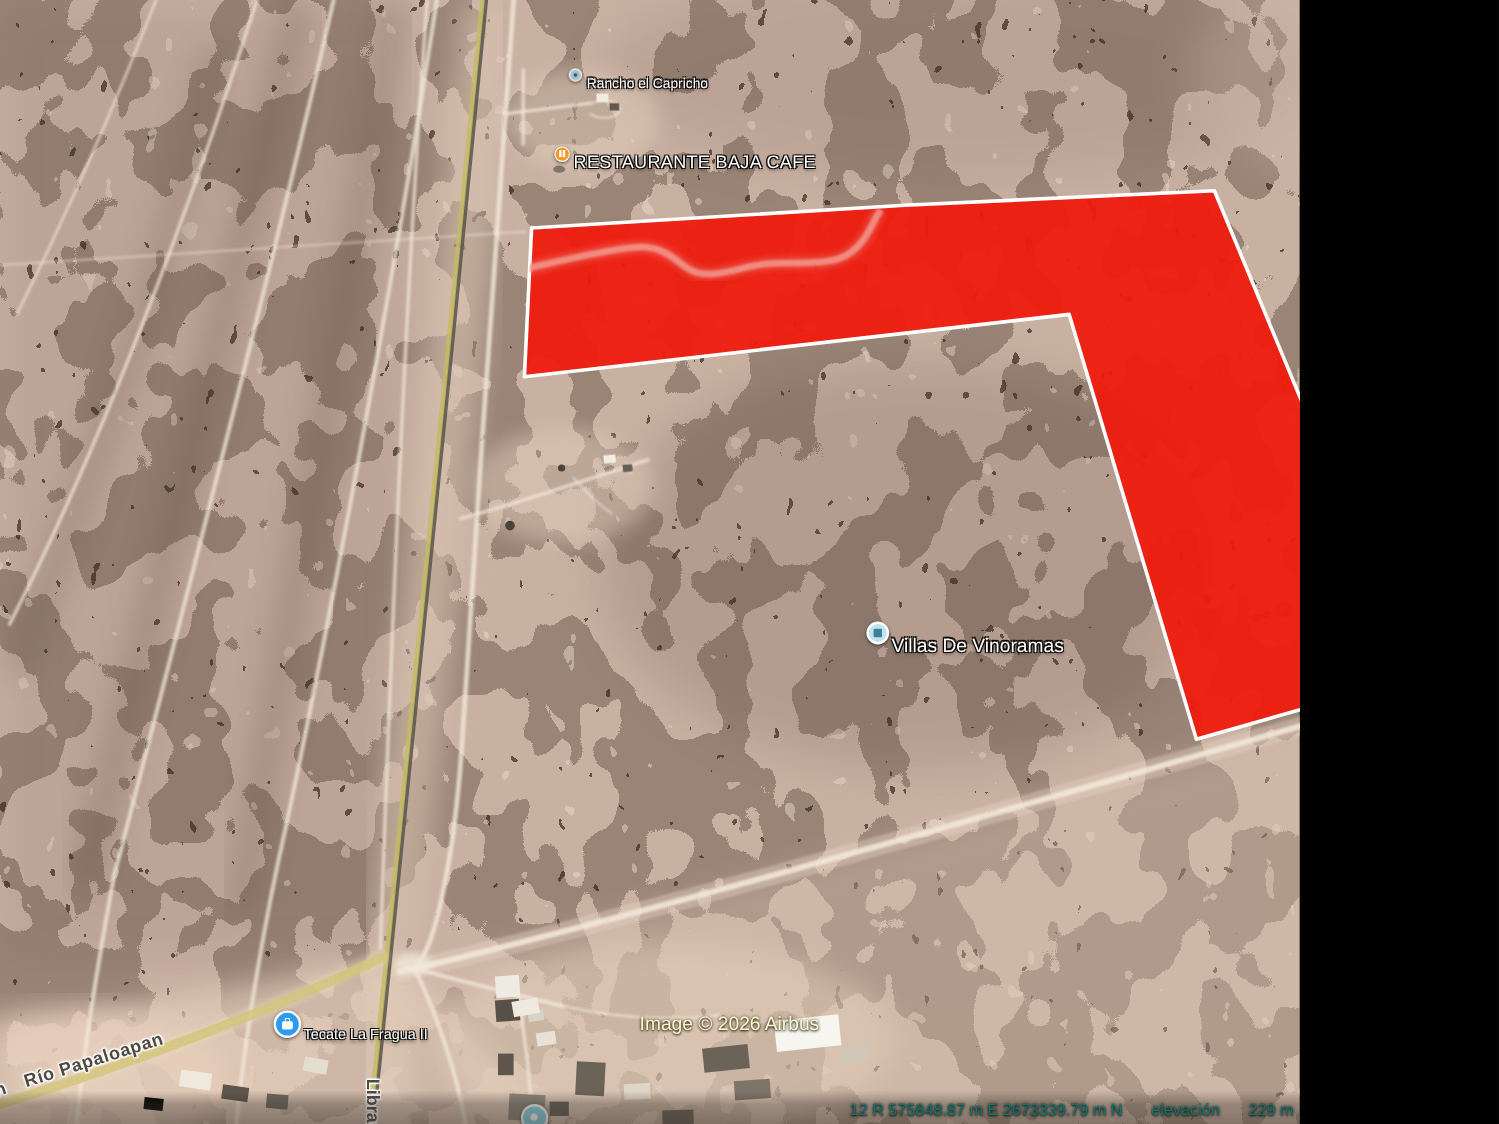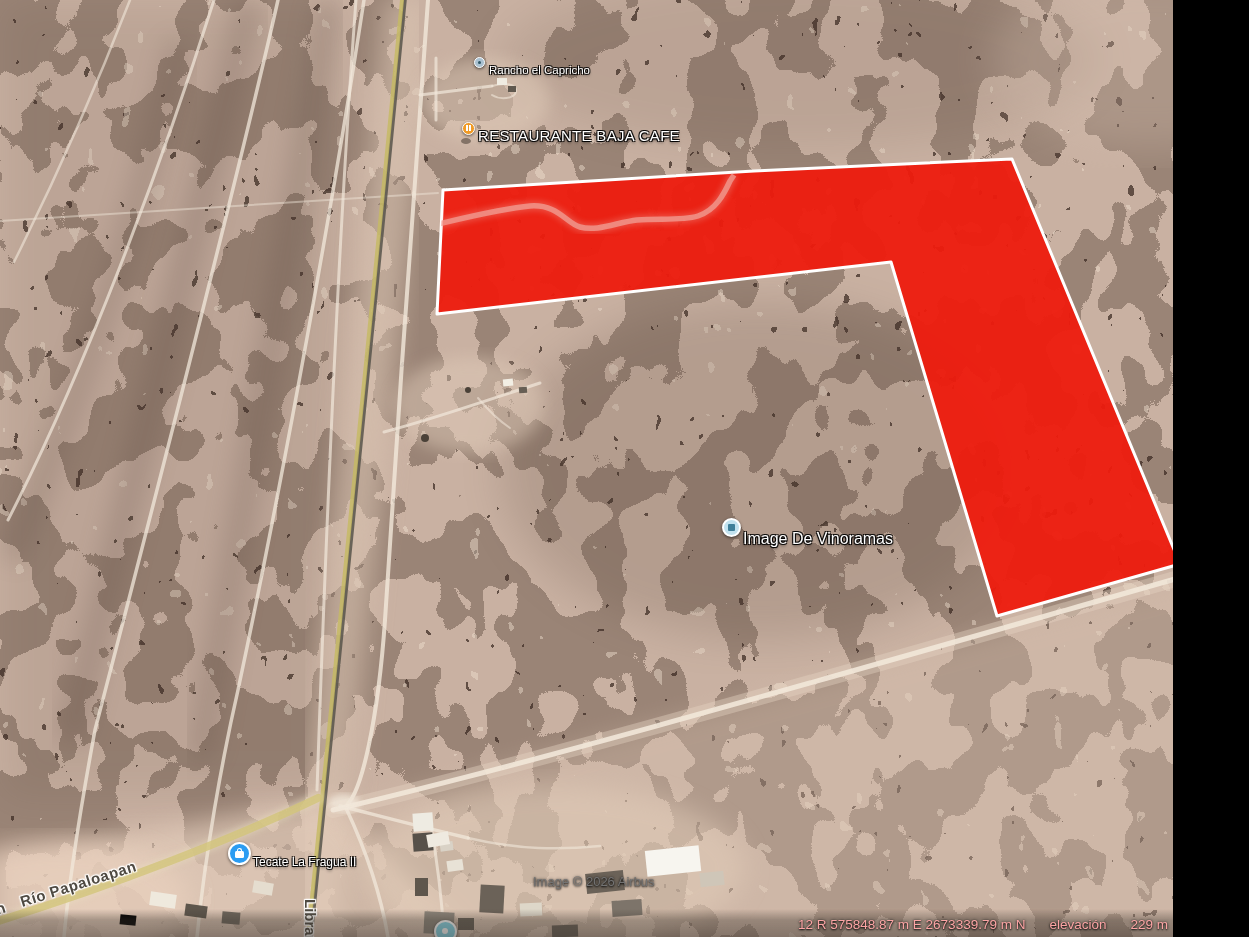--- a/index.html
+++ b/index.html
@@ -1,18 +1,18 @@
 <!DOCTYPE html>
 <html><head>
 <meta charset="utf-8">
 <style>
   html,body{margin:0;padding:0;background:#000;}
   body{width:1249px;height:937px;overflow:hidden;position:relative;
        font-family:"Liberation Sans", sans-serif;}
-  .stage{position:absolute;inset:0;width:1173px;height:937px;overflow:hidden;}
+  .stage{position:absolute;inset:0;width:1068px;height:937px;overflow:hidden;padding-left:15px;}
   svg.terrain{position:absolute;left:0;top:0;}
 
   
   .pin{position:absolute;border-radius:50%;box-shadow:0 1px 3px rgba(0,0,0,.55);box-sizing:border-box;}
   .pin-tecate{left:228px;top:842px;width:23px;height:23px;background:#2b9cf2;border:2px solid #fff;}
   .pin-tecate .bag{position:absolute;left:5px;top:7px;width:9px;height:7px;background:#fff;border-radius:1.5px;}
   .pin-tecate .handle{position:absolute;left:7px;top:3.5px;width:5px;height:5px;border:1.5px solid #fff;border-bottom:none;border-radius:4px 4px 0 0;box-sizing:border-box;}
   .pin-villas{left:722px;top:518px;width:19px;height:19px;background:#c2e2ef;border:2px solid #fff;}
   .pin-villas .bld{position:absolute;left:4px;top:4px;width:7px;height:7px;background:#3f7f99;border-radius:1px;}
   .pin-rancho{left:474px;top:57px;width:11px;height:11px;background:#a9c0d0;border:1.5px solid #fff;}
@@ -35,22 +35,22 @@
     text-shadow:-1px -1px 1px rgba(255,255,255,.95),1px -1px 1px rgba(255,255,255,.95),
                 -1px 1px 1px rgba(255,255,255,.95),1px 1px 1px rgba(255,255,255,.95),0 0 3px #fff;}
   .lbl-rio{left:-4px;top:901px;font-size:15px;letter-spacing:.6px;transform:rotate(-17.5deg);transform-origin:left center;}
   .lbl-rio .gap{display:inline-block;width:16px;}
   .lbl-lib{left:319px;top:899px;font-size:15px;transform:rotate(90deg);transform-origin:top left;}
 
   
   .statusband{position:absolute;left:0;bottom:0;width:1249px;height:28px;
     background:linear-gradient(180deg,rgba(70,62,55,0) 0%,rgba(62,55,48,.38) 40%,rgba(55,48,42,.48) 100%);}
   .statustext{position:absolute;right:5px;bottom:5px;display:flex;gap:24px;
-    color:#fca5a5;font-size:13.5px;text-shadow:0 1px 2px rgba(0,0,0,.9),0 0 3px rgba(0,0,0,.7);}
-  .airbus{position:absolute;left:533px;top:874px;color:#737373;font-size:13px;
+    color:#0f766e;font-size:13.5px;text-shadow:0 1px 2px rgba(0,0,0,.9),0 0 3px rgba(0,0,0,.7);}
+  .airbus{position:absolute;left:533px;top:845px;color:#fef9c3;font-size:16px;
     text-shadow:0 1px 2px rgba(0,0,0,.85),0 0 3px rgba(0,0,0,.6);}
   .glogo{position:absolute;left:1227px;top:872px;color:#fff;font-size:27px;font-weight:500;
     letter-spacing:1px;opacity:.95;text-shadow:0 1px 3px rgba(0,0,0,.5);}
 </style>
 </head>
 <body>
 
 <div class="stage">
 
   <svg class="terrain" width="1249" height="937" viewBox="0 0 1249 937">
@@ -205,21 +205,21 @@
   <div class="pin pin-tecate">
       <span class="handle"></span>
       <span class="bag"></span>
     </div>
   <div class="pin pin-bottom">
       <span class="dot"></span>
     </div>
 
   <div class="maplabel lbl-rancho">Rancho el Capricho</div>
   <div class="maplabel lbl-rest">RESTAURANTE BAJA CAFE</div>
-  <div class="maplabel lbl-villas">Image De Vinoramas</div>
+  <div class="maplabel lbl-villas">Villas De Vinoramas</div>
   <div class="maplabel lbl-tecate">Tecate La Fragua II</div>
 
   <div class="roadlabel lbl-rio"><span>n</span><span class="gap"></span><span>Río Papaloapan</span></div>
   <div class="roadlabel lbl-lib">Libramiento</div>
 
   <div class="airbus">Image © 2026 Airbus</div>
   <div class="glogo">Google</div>
 
   <div class="statusband"></div>
   <div class="statustext">

